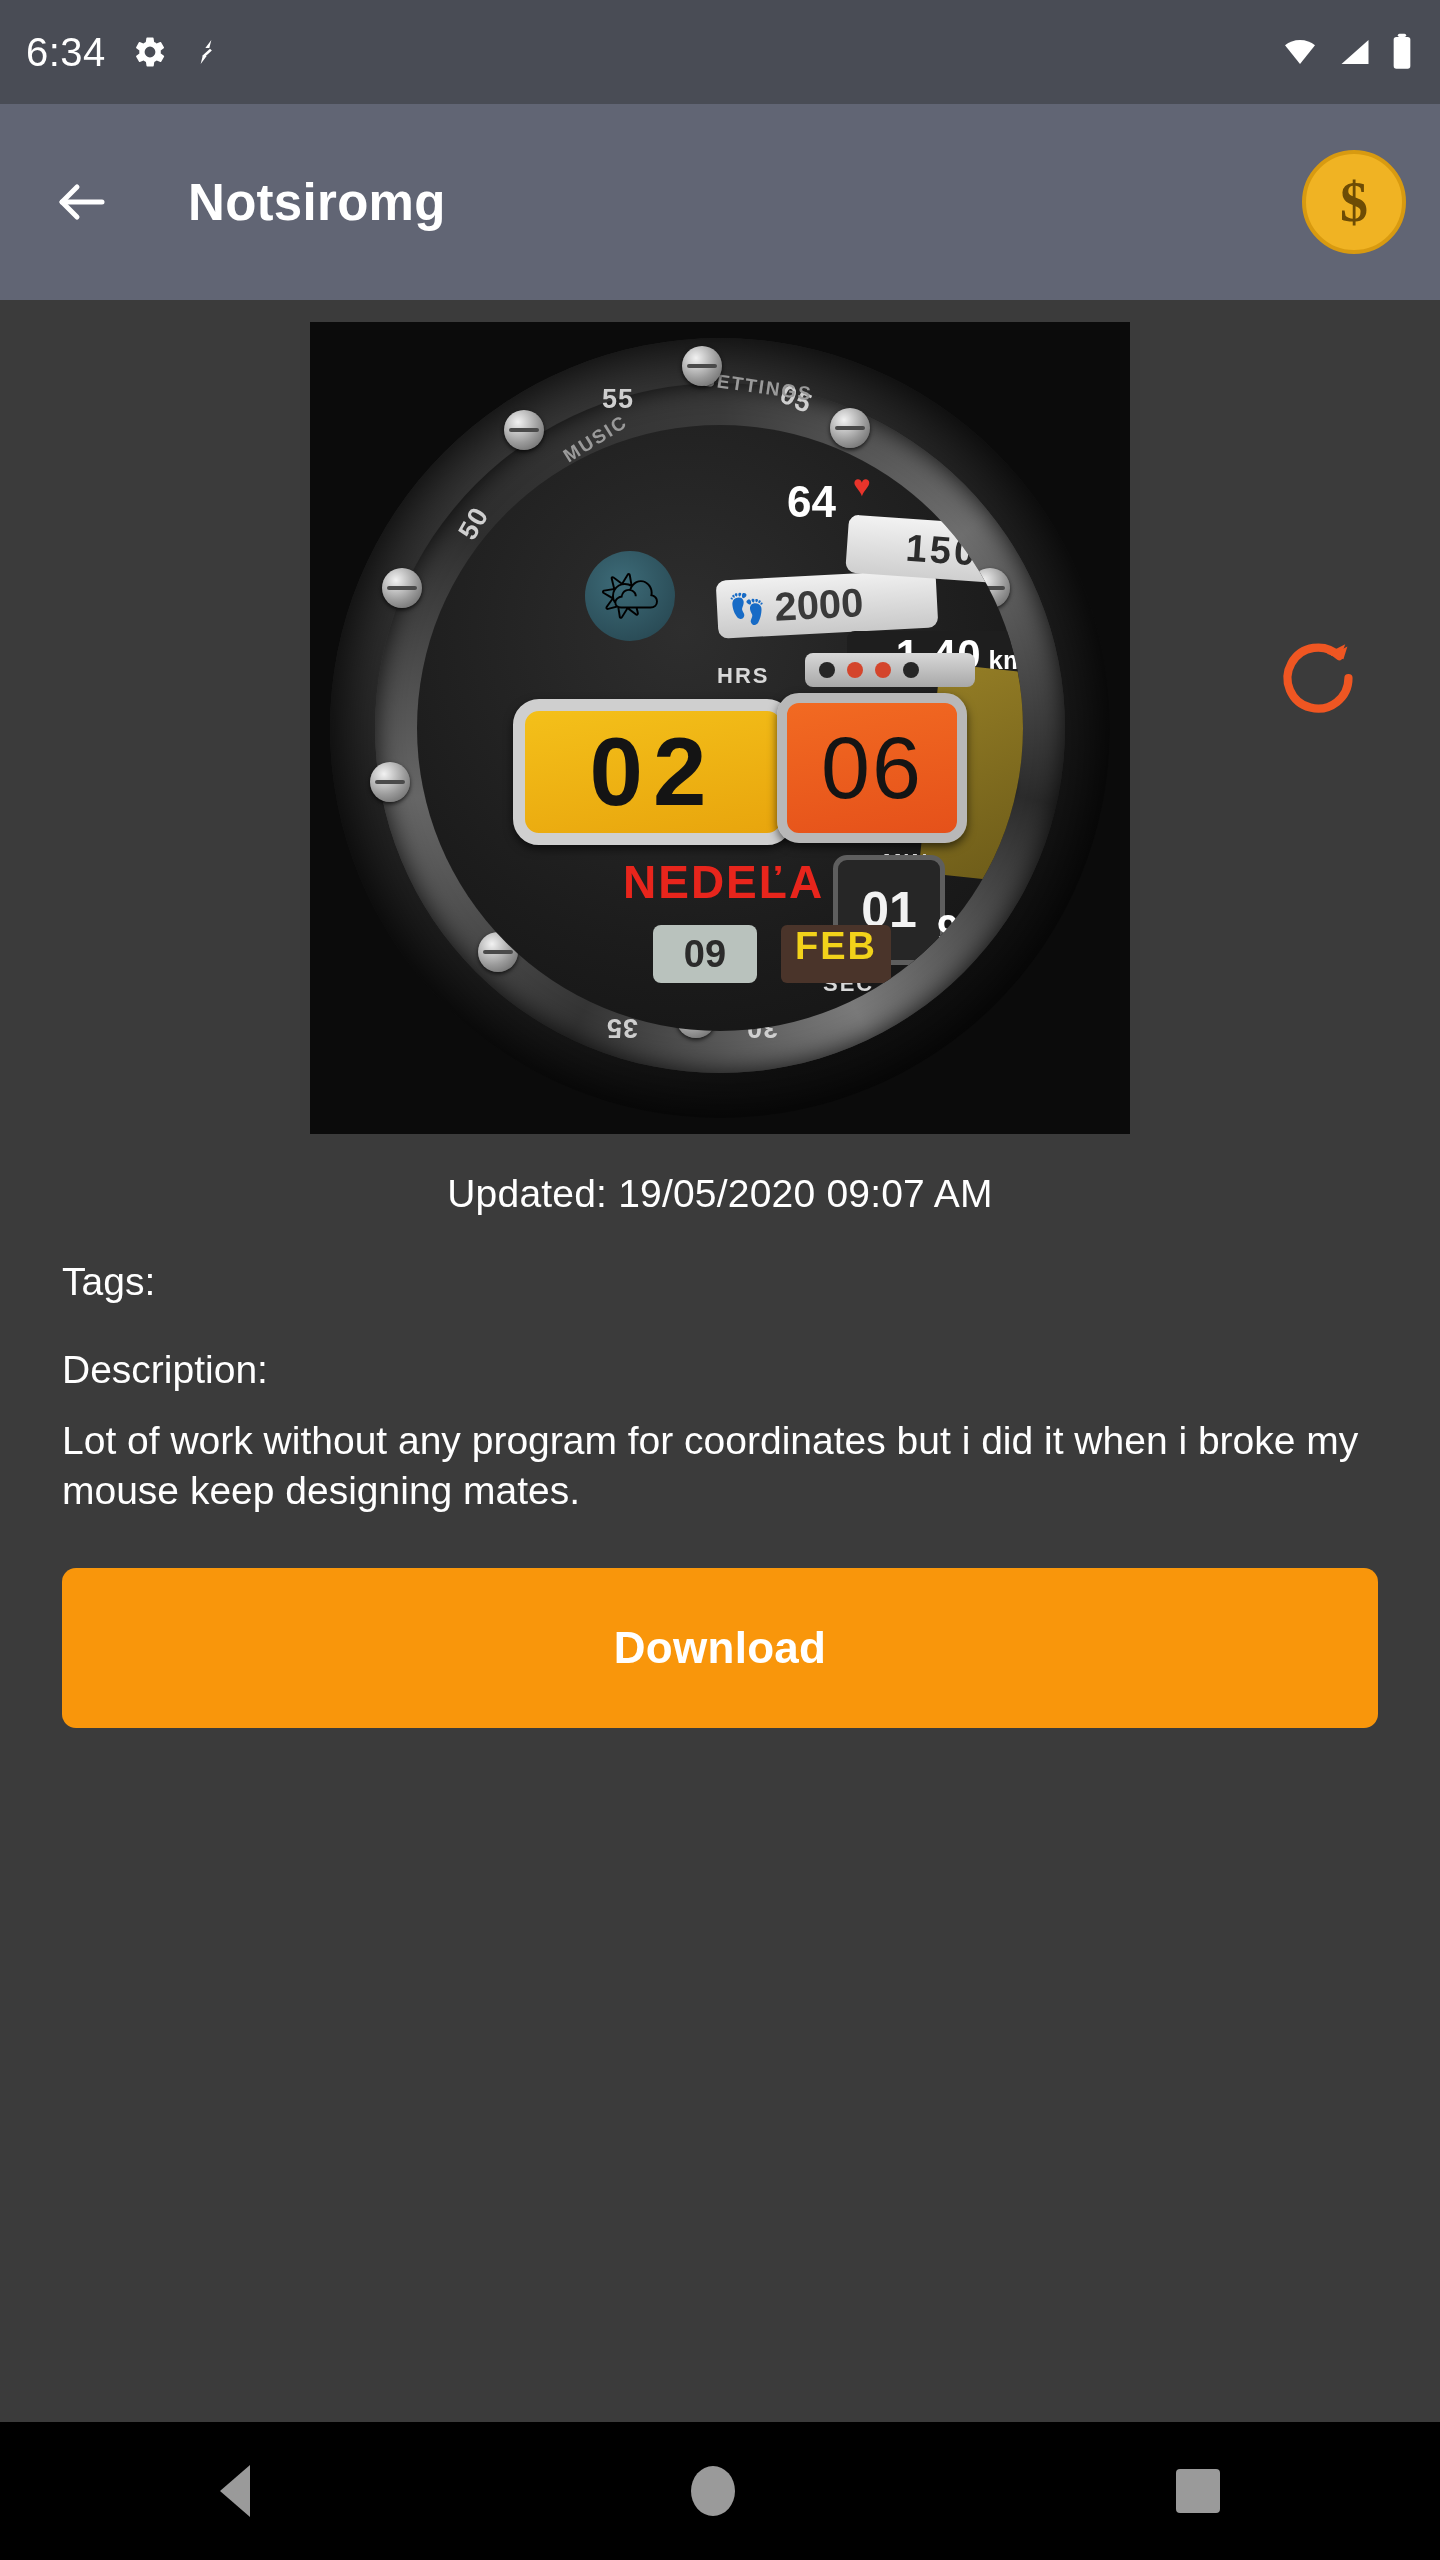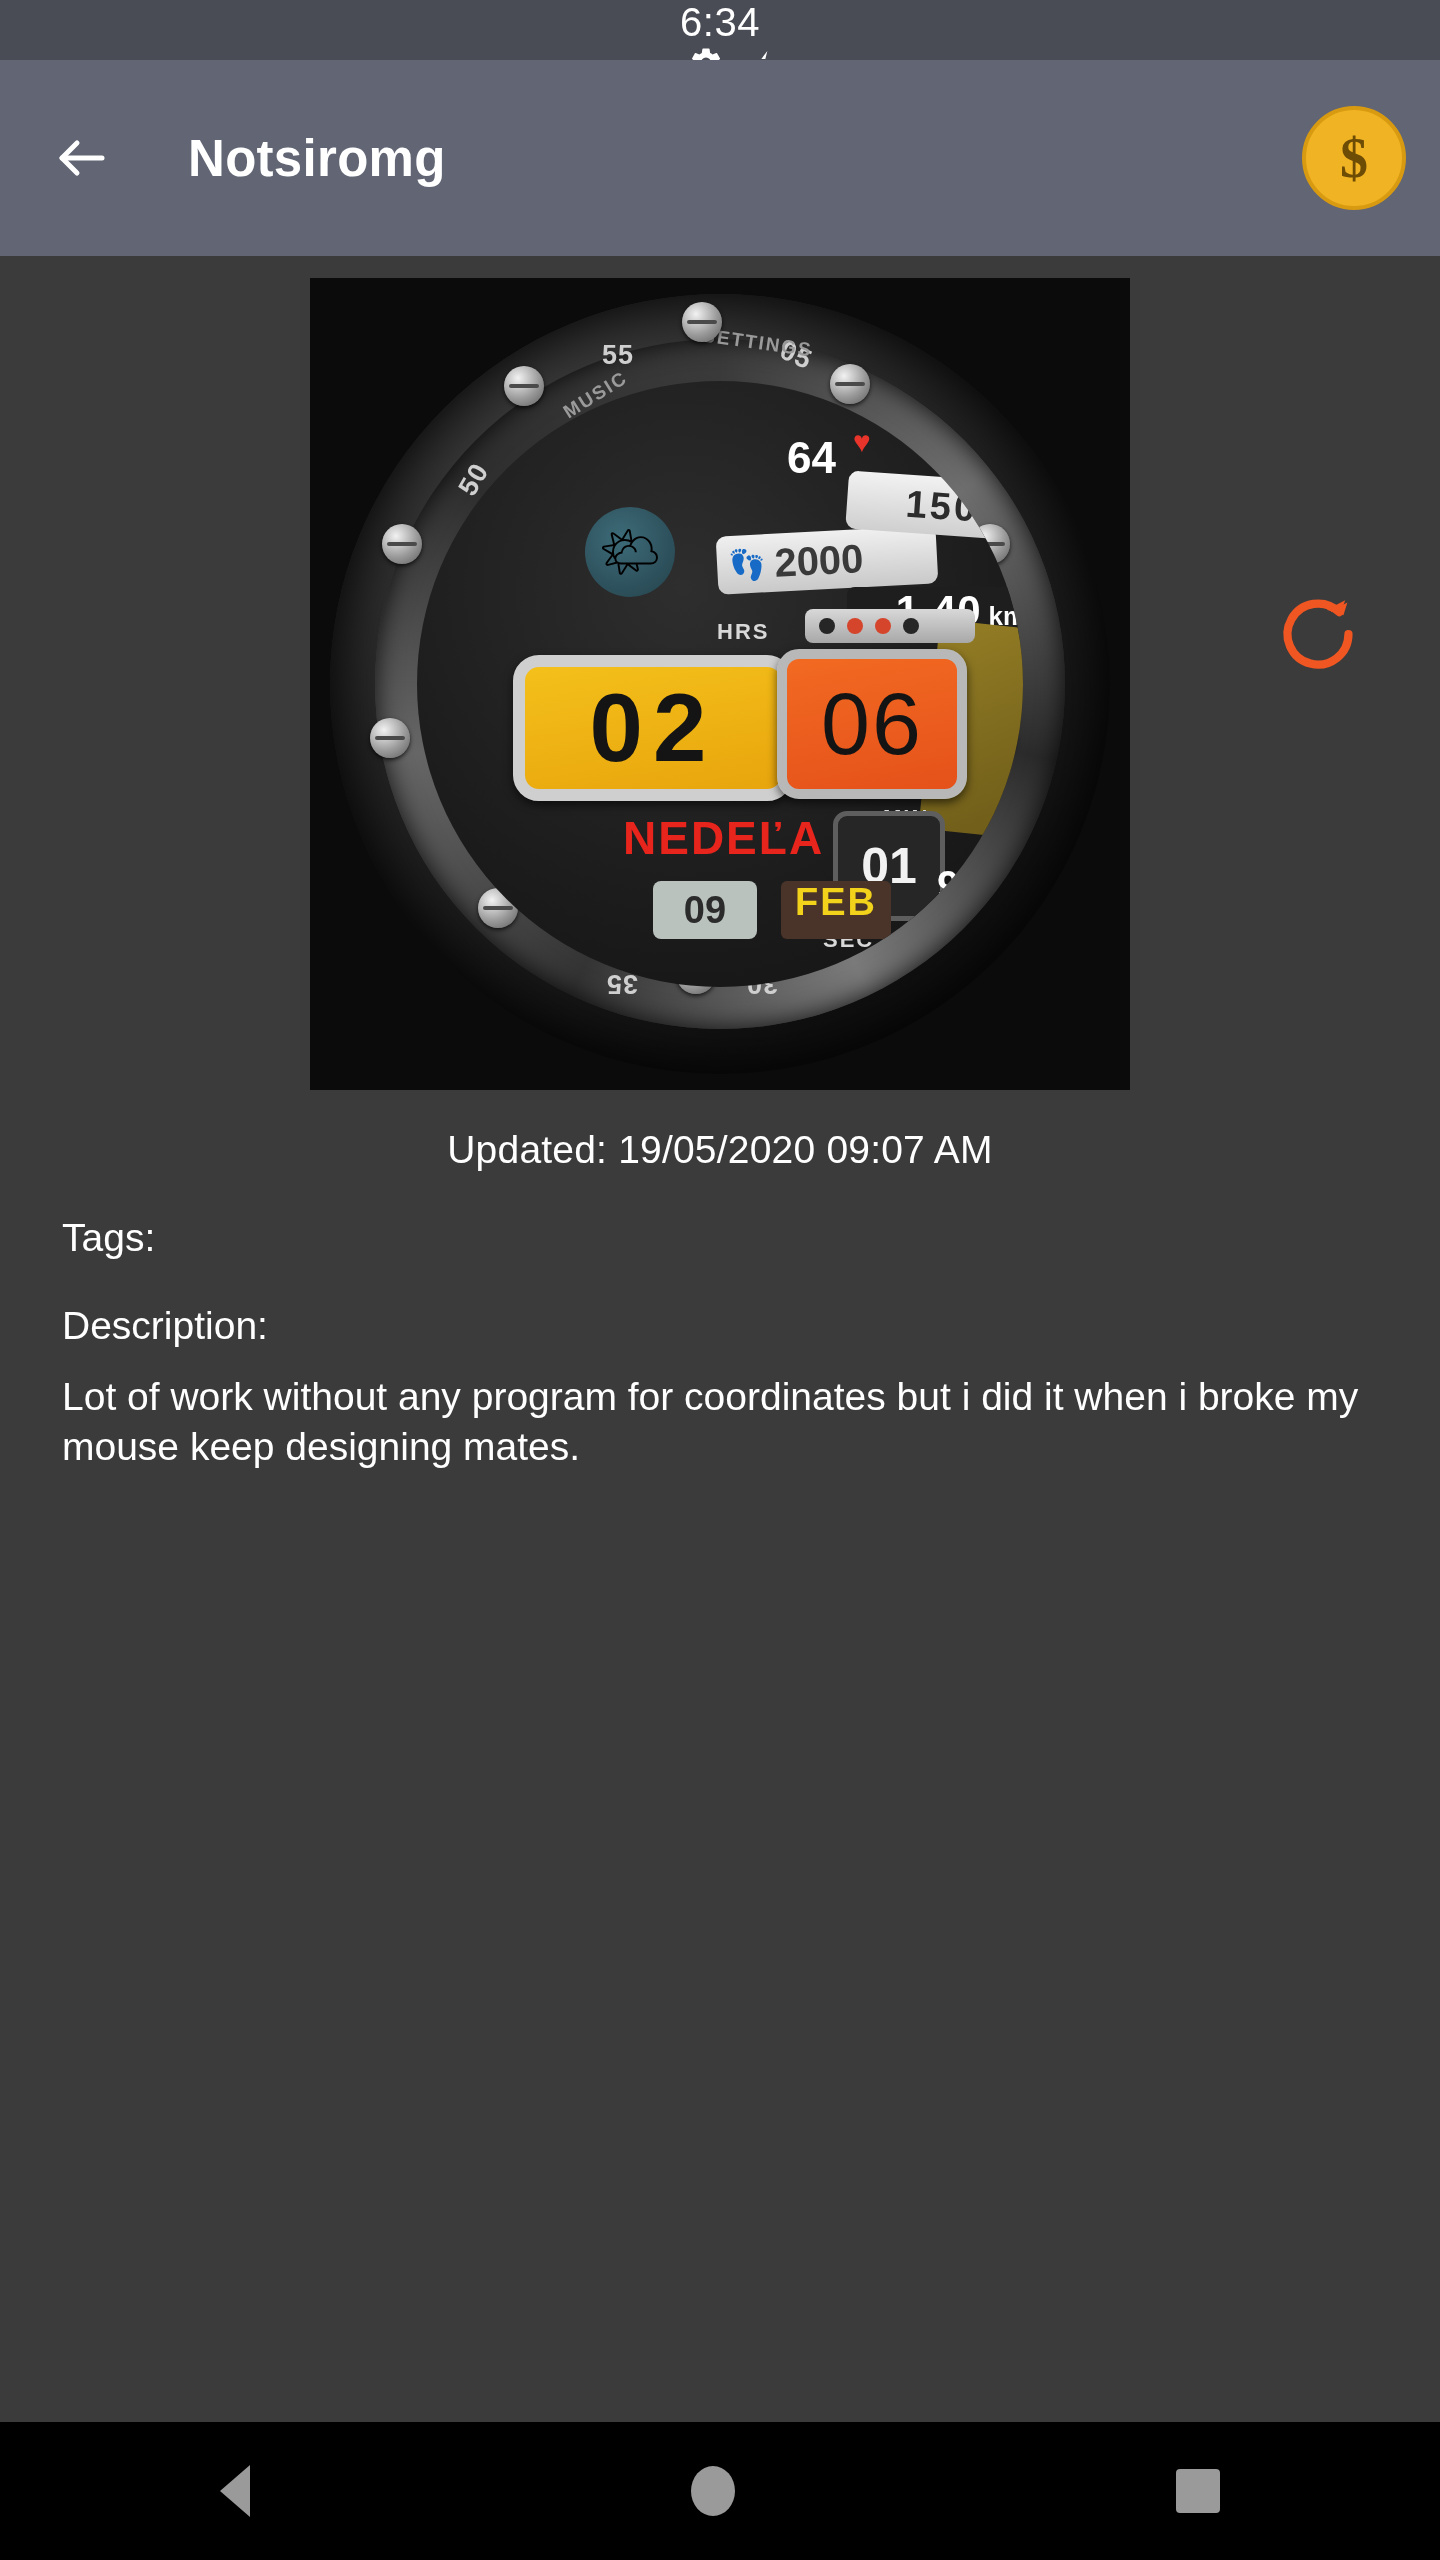--- a/index.html
+++ b/index.html
@@ -6,24 +6,23 @@
   html,body { width:1440px; height:2560px; }
   body {
     background:#3b3b3b;
     font-family:"Liberation Sans", sans-serif;
     overflow:hidden;
     position:relative;
   }
 
   
   .statusbar{
-    height:60px; background:#494c55; color:#ffffff;
+    height:104px; background:#494c55; color:#ffffff;
     display:flex; align-items:center; padding:0 26px;
     position:relative;
-    flex-direction:column;
   }
   .sb-time{ font-size:40px; letter-spacing:.5px; font-weight:400; }
   .sb-left-icons{ display:flex; align-items:center; gap:22px; margin-left:26px; }
   .sb-right{ margin-left:auto; display:flex; align-items:center; gap:16px; }
   .ic{ display:block; }
 
   
   .appbar{
     height:196px; background:#616574;
     display:flex; align-items:center; padding:0 34px;
@@ -394,19 +393,22 @@
   <div class="updated">Updated: 19/05/2020 09:07 AM</div>
 
 
   <div class="section-label">Tags:</div>
 
 
   <div class="section-label">Description:</div>
 
   <div class="desc">Lot of work without any program for coordinates  but i did it when i broke my mouse keep designing mates.</div>
 
+  <div class="download-btn">
+    <span>Download</span>
+  </div>
 </div>
 
 <div class="navbar">
   <div class="nav-back"></div>
   <div class="nav-home"></div>
   <div class="nav-recent"></div>
 </div>
 
 </body></html>

